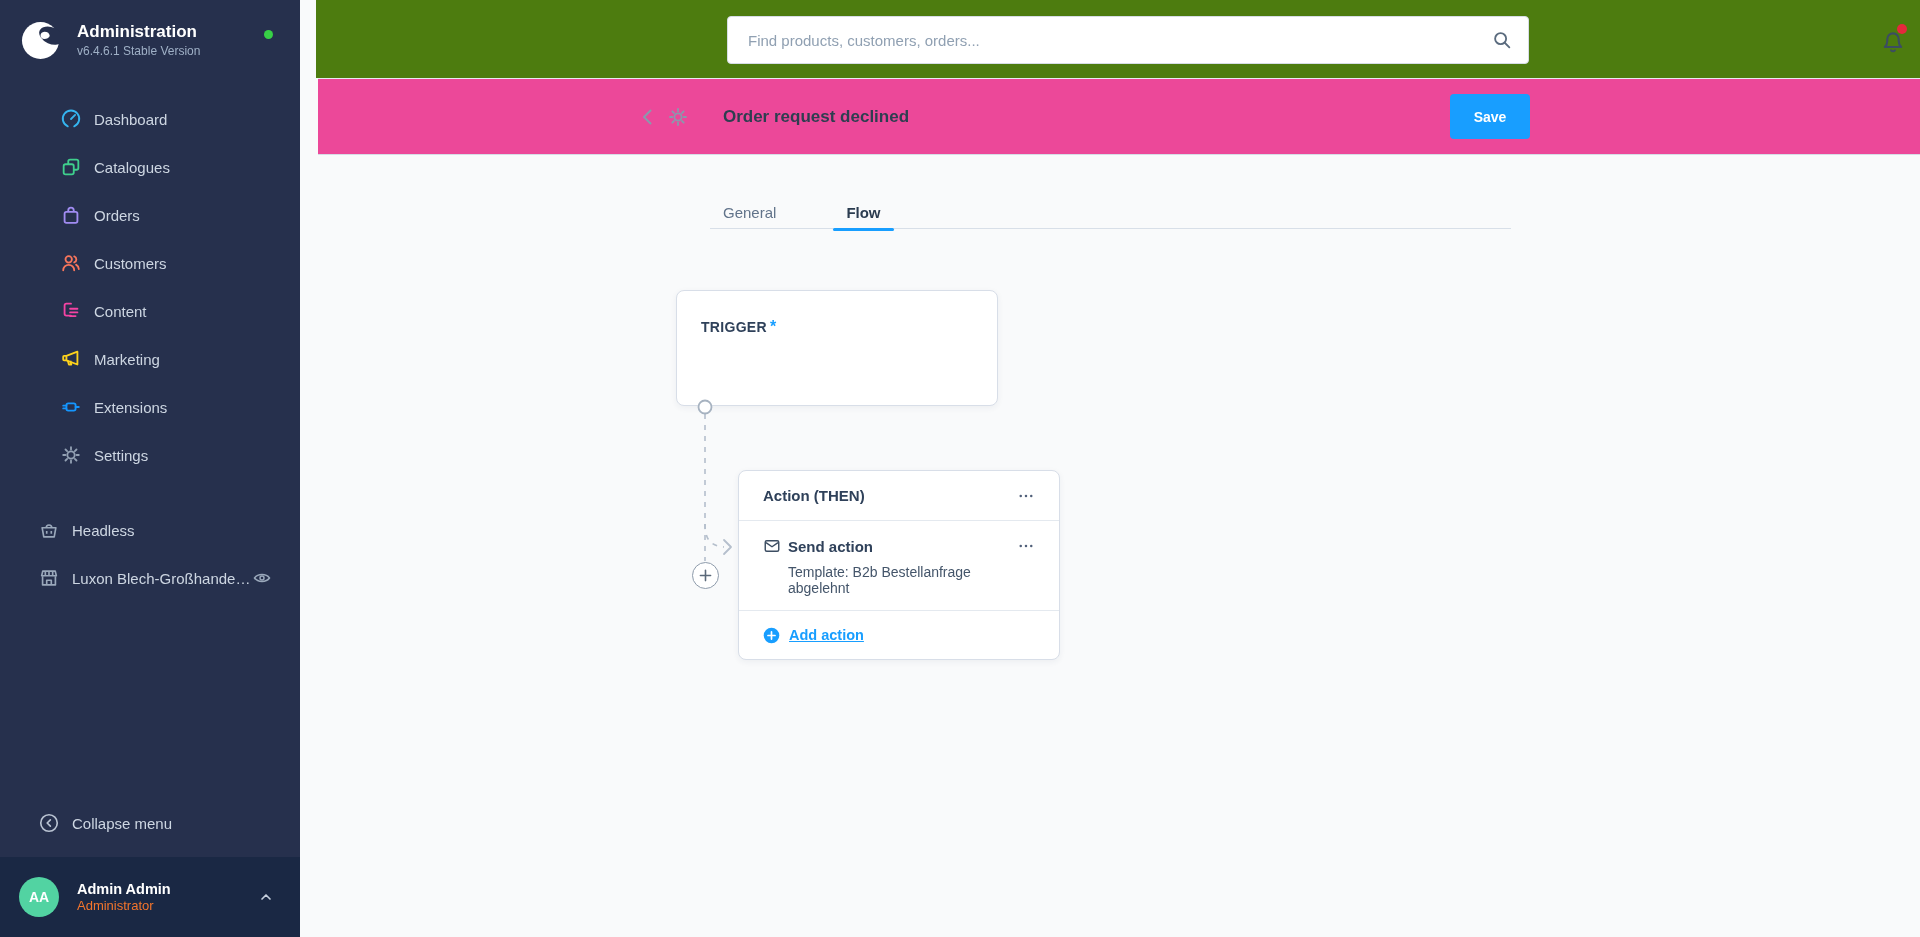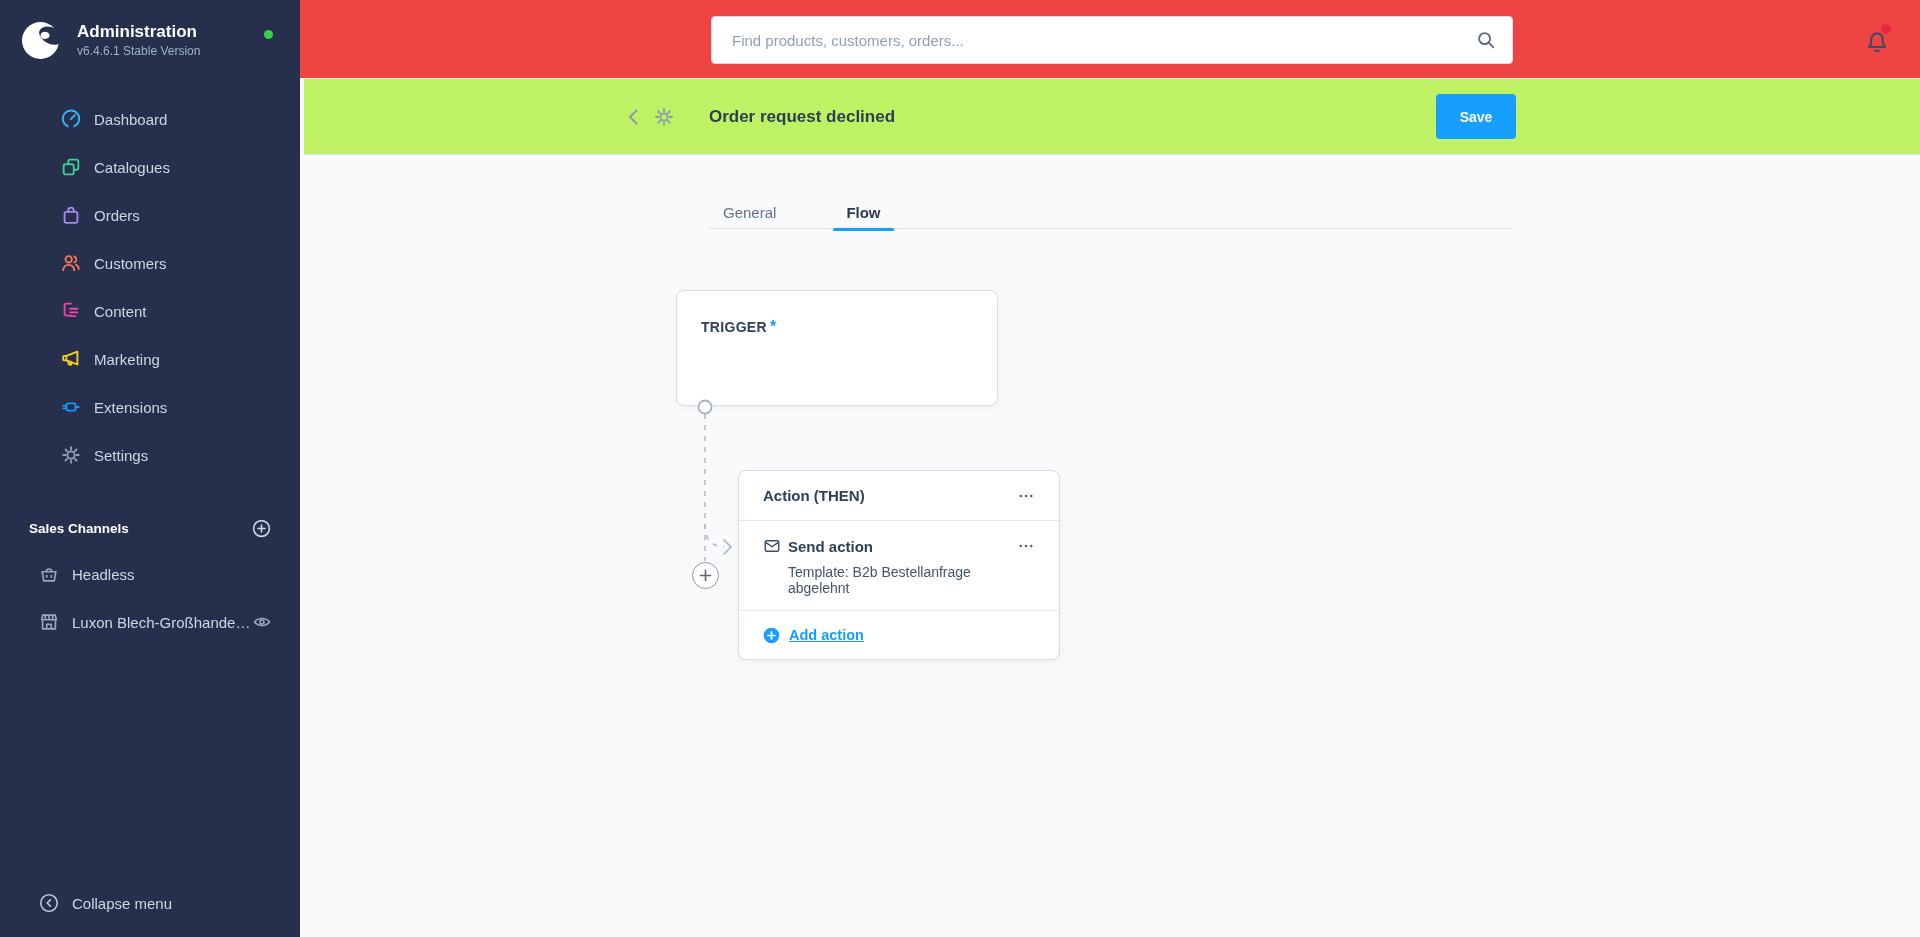--- a/index.html
+++ b/index.html
@@ -45,34 +45,34 @@
   .avatar { width:40px; height:40px; border-radius:50%; background:#52d3a2;
     color:#fff; font-size:14px; font-weight:bold; display:flex; align-items:center;
     justify-content:center; flex-shrink:0; }
   .user-texts { margin-left:18px; flex:1; }
   .user-name { color:#fff; font-size:14.5px; font-weight:bold; line-height:18px; }
   .user-role { color:#f4752c; font-size:13px; line-height:16px; }
   .chev-up { width:16px; height:16px; }
 
   
   .main { flex:1; position:relative; height:937px; background:#f9fafb; }
-  .topbar { position:absolute; left:0; top:0; right:0; height:78px; background:#ef4444; }
+  .topbar { position:absolute; left:16px; top:0; right:0; height:78px; background:#4d7c0f; }
   .search-wrap { position:absolute; left:411px; top:16px; width:802px; height:48px; }
   .search-input { width:100%; height:100%; border:1px solid #d6dde6; border-radius:4px;
     padding:0 48px 0 20px; font-size:15px; color:#52667a; outline:none; background:#fff;
     font-family:"Liberation Sans", sans-serif; }
   .search-input::placeholder { color:#90a0b2; }
   .search-icon { position:absolute; right:16px; top:13px; width:22px; height:22px;
     cursor:pointer; }
   .bell-wrap { position:absolute; left:1563px; top:26px; width:28px; height:28px;
     cursor:pointer; }
   .notif-dot { position:absolute; right:0px; top:-2px; width:10px; height:10px;
     border-radius:50%; background:#e5283c; }
 
-  .smartbar { position:absolute; left:4px; top:78px; right:0; height:77px; background:#bef264;
+  .smartbar { position:absolute; left:18px; top:78px; right:0; height:77px; background:#ec4899;
     border-top:1px solid #e7ecf1; border-bottom:1px solid #d6dde6; }
   .back-btn { position:absolute; left:318px; top:26px; width:24px; height:24px; cursor:pointer; }
   .gear-btn { position:absolute; left:348px; top:26px; width:24px; height:24px; cursor:pointer; }
   .page-title { position:absolute; left:498px; top:0; height:76px; display:flex;
     align-items:center; transform:translateX(-50%); font-size:17px; font-weight:bold;
     color:#2e3e50; }
   .save-btn { position:absolute; left:1132px; top:15px; width:80px; height:45px;
     background:#189eff; border:none; border-radius:4px; color:#fff; font-size:14px;
     font-weight:bold; cursor:pointer; font-family:"Liberation Sans", sans-serif; }
 
@@ -202,28 +202,20 @@
       <div class="menu-item">
         <svg class="mi-icon" viewBox="0 0 24 24" fill="none" stroke="#93a1b4" stroke-width="2" stroke-linecap="round">
           <circle cx="12" cy="12" r="4"></circle>
           <path d="M12 3.5 v2.5 M12 18 v2.5 M3.5 12 h2.5 M18 12 h2.5 M6 6 l1.8 1.8 M16.2 16.2 l1.8 1.8 M18 6 l-1.8 1.8 M7.8 16.2 L6 18"></path>
         </svg>
         <span class="mi-label">Settings</span>
       </div>
     </nav>
 
     <div class="sales-channels">
-      <div class="sc-header">
-        <span class="sc-title">Sales Channels</span>
-        <svg class="sc-plus" viewBox="0 0 24 24" fill="none" stroke="#cfd8e3" stroke-width="1.8" stroke-linecap="round">
-          <circle cx="12" cy="12" r="9"></circle>
-            <line x1="12" y1="8" x2="12" y2="16"></line>
-            <line x1="8" y1="12" x2="16" y2="12"></line>
-        </svg>
-      </div>
       <div class="sc-item">
         <svg class="mi-icon" viewBox="0 0 24 24" fill="none" stroke="#9aa8bb" stroke-width="1.8" stroke-linejoin="round">
           <path d="M4.5 9.5 h15 l-1.8 10 h-11.4 Z"></path>
           <path d="M9 9.5 a3 3 0 0 1 6 0"></path>
           <path d="M9.5 13 v3 M14.5 13 v3"></path>
         </svg>
         <span class="mi-label">Headless</span>
       </div>
       <div class="sc-item">
         <svg class="mi-icon" viewBox="0 0 24 24" fill="none" stroke="#9aa8bb" stroke-width="1.8" stroke-linejoin="round">
@@ -243,20 +235,30 @@
     <div class="sb-spacer"></div>
 
     <div class="collapse-row">
       <svg class="mi-icon" viewBox="0 0 24 24" fill="none" stroke="#b9c3d2" stroke-width="1.8" stroke-linecap="round" stroke-linejoin="round">
         <circle cx="12" cy="12" r="9"></circle>
           <polyline points="13.5,8.5 10,12 13.5,15.5"></polyline>
       </svg>
       <span class="mi-label">Collapse menu</span>
     </div>
 
+    <div class="user-footer">
+      <div class="avatar">AA</div>
+      <div class="user-texts">
+        <div class="user-name">Admin Admin</div>
+        <div class="user-role">Administrator</div>
+      </div>
+      <svg class="chev-up" viewBox="0 0 24 24" fill="none" stroke="#c6d0de" stroke-width="2.5" stroke-linecap="round" stroke-linejoin="round">
+        <polyline points="6,15 12,9 18,15"></polyline>
+      </svg>
+    </div>
   </aside>
 
   <div class="main">
 
     <header class="topbar">
       <div class="search-wrap">
         <input class="search-input" type="text" placeholder="Find products, customers, orders..." style="">
         <svg class="search-icon" viewBox="0 0 24 24" fill="none" stroke="#5a6b7e" stroke-width="2" stroke-linecap="round">
           <circle cx="10.5" cy="10.5" r="6"></circle>
             <line x1="15" y1="15" x2="20" y2="20"></line>

